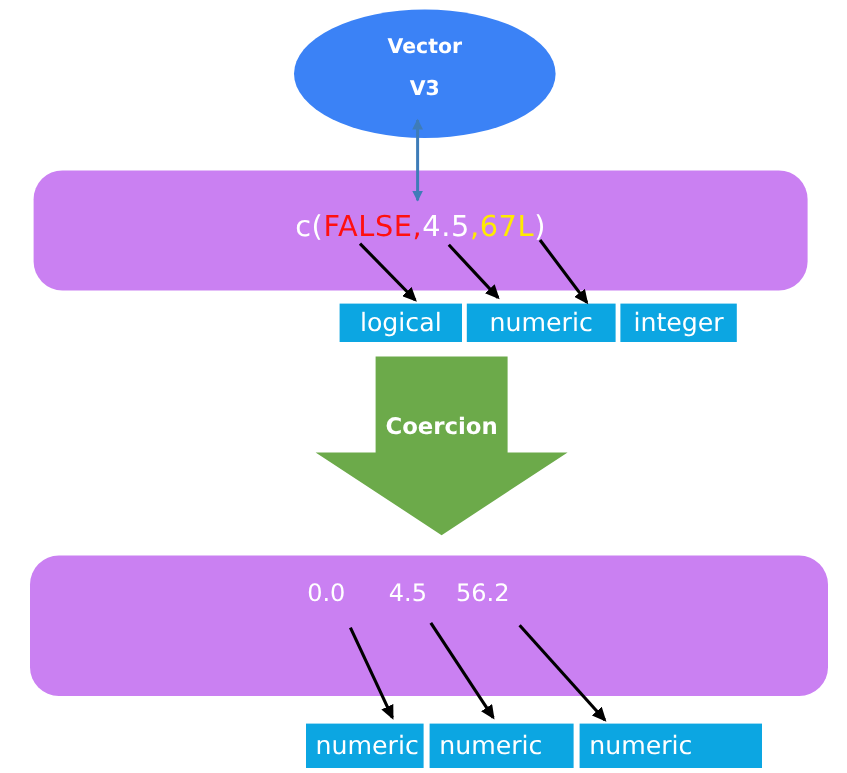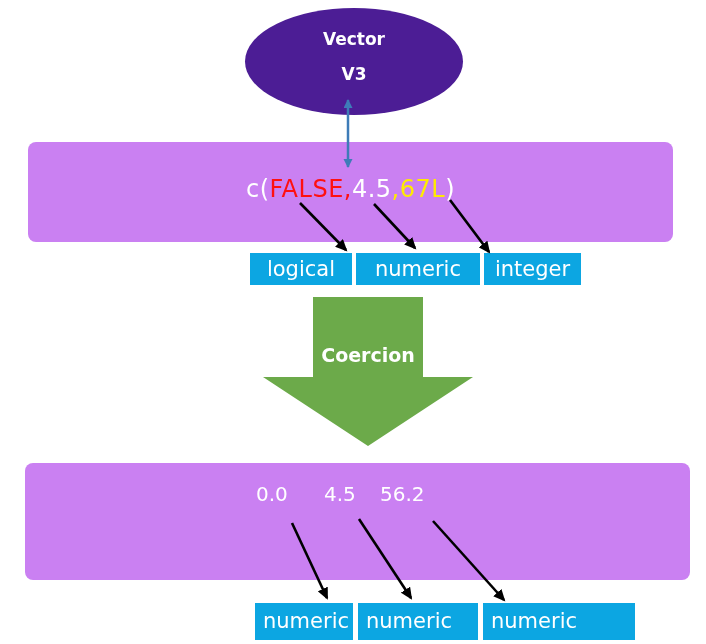--- a/index.html
+++ b/index.html
@@ -10,33 +10,33 @@
     background: #ffffff;
     overflow: hidden;
     font-family: "DejaVu Sans", "Liberation Sans", sans-serif;
   }
 
   
   .ellipse {
     position: absolute;
     left: 245px; top: 8px;
     width: 218px; height: 107px;
-    background: #4c1d95;
+    background: #3b82f6;
     border-radius: 50%;
     display: flex; flex-direction: column; align-items: center;
     padding-top: 21px; box-sizing: border-box;
     gap: 15px;
     color: #ffffff; font-weight: bold; font-size: 17px;
   }
 
   
   .prect {
     position: absolute;
     background: #CA80F2;
-    border-radius: 8px;
+    border-radius: 24px;
   }
   .prect-top  { left: 28px; top: 142px; width: 645px; height: 100px; }
   .prect-bottom { left: 25px; top: 463px; width: 665px; height: 117px; }
 
   .code {
     position: absolute;
     left: 0; right: 0; top: 33px;
     text-align: center;
     font-size: 24px;
     letter-spacing: 0.5px;
@@ -56,20 +56,21 @@
 
   
   .tbox {
     position: absolute;
     top: 253px; height: 32px;
     background: #0CA6E2;
     color: #ffffff;
     font-size: 21px; line-height: 32px;
     text-align: center;
     box-sizing: border-box;
+    margin-left: 33px;
   }
   .tbox2 {
     position: absolute;
     top: 603px; height: 37px;
     background: #0CA6E2;
     color: #ffffff;
     font-size: 21px; line-height: 37px;
     text-align: left;
     padding-left: 8px;
     box-sizing: border-box;

